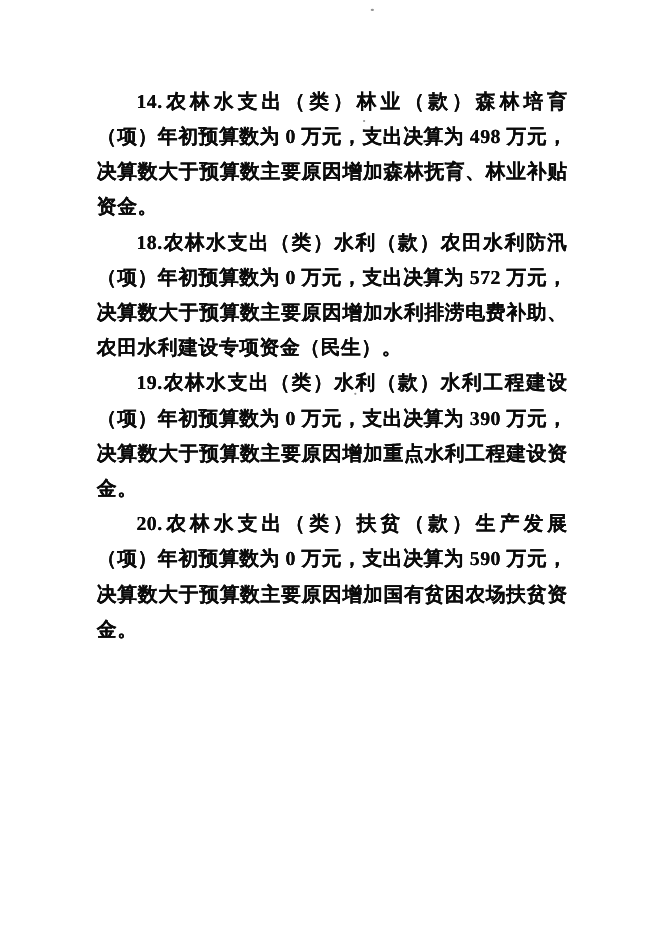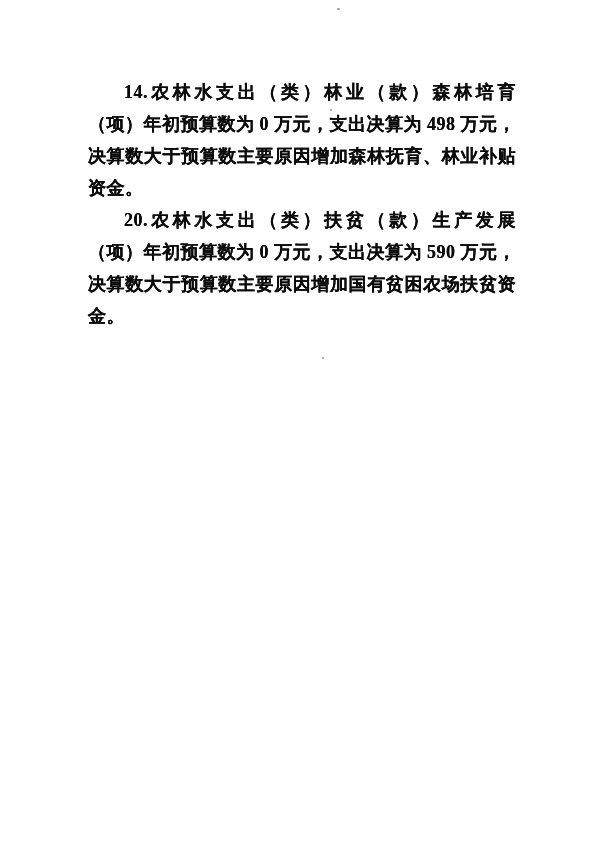--- a/index.html
+++ b/index.html
@@ -57,20 +57,22 @@
   .speck-2 { left: 330px; top: 109px; width: 2px; height: 2px; }
   .speck-3 { left: 322px; top: 357px; width: 2px; height: 2px; }
 </style>
 </head>
 <body>
 
 <div class="page">
 
   <div class="content">
     <p class="para">14.农林水支出（类）林业（款）森林培育（项）年初预算数为 0 万元，支出决算为 498 万元，决算数大于预算数主要原因增加森林抚育、林业补贴资金。</p>
+    <p class="para">18.农林水支出（类）水利（款）农田水利防汛（项）年初预算数为 0 万元，支出决算为 572 万元，决算数大于预算数主要原因增加水利排涝电费补助、农田水利建设专项资金（民生）。</p>
+    <p class="para">19.农林水支出（类）水利（款）水利工程建设（项）年初预算数为 0 万元，支出决算为 390 万元，决算数大于预算数主要原因增加重点水利工程建设资金。</p>
     <p class="para">20.农林水支出（类）扶贫（款）生产发展（项）年初预算数为 0 万元，支出决算为 590 万元，决算数大于预算数主要原因增加国有贫困农场扶贫资金。</p>
   </div>
 
   <div class="page-number">-27-</div>
 
   <span class="speck speck-1"></span>
   <span class="speck speck-2"></span>
   <span class="speck speck-3"></span>
 
 </div>

